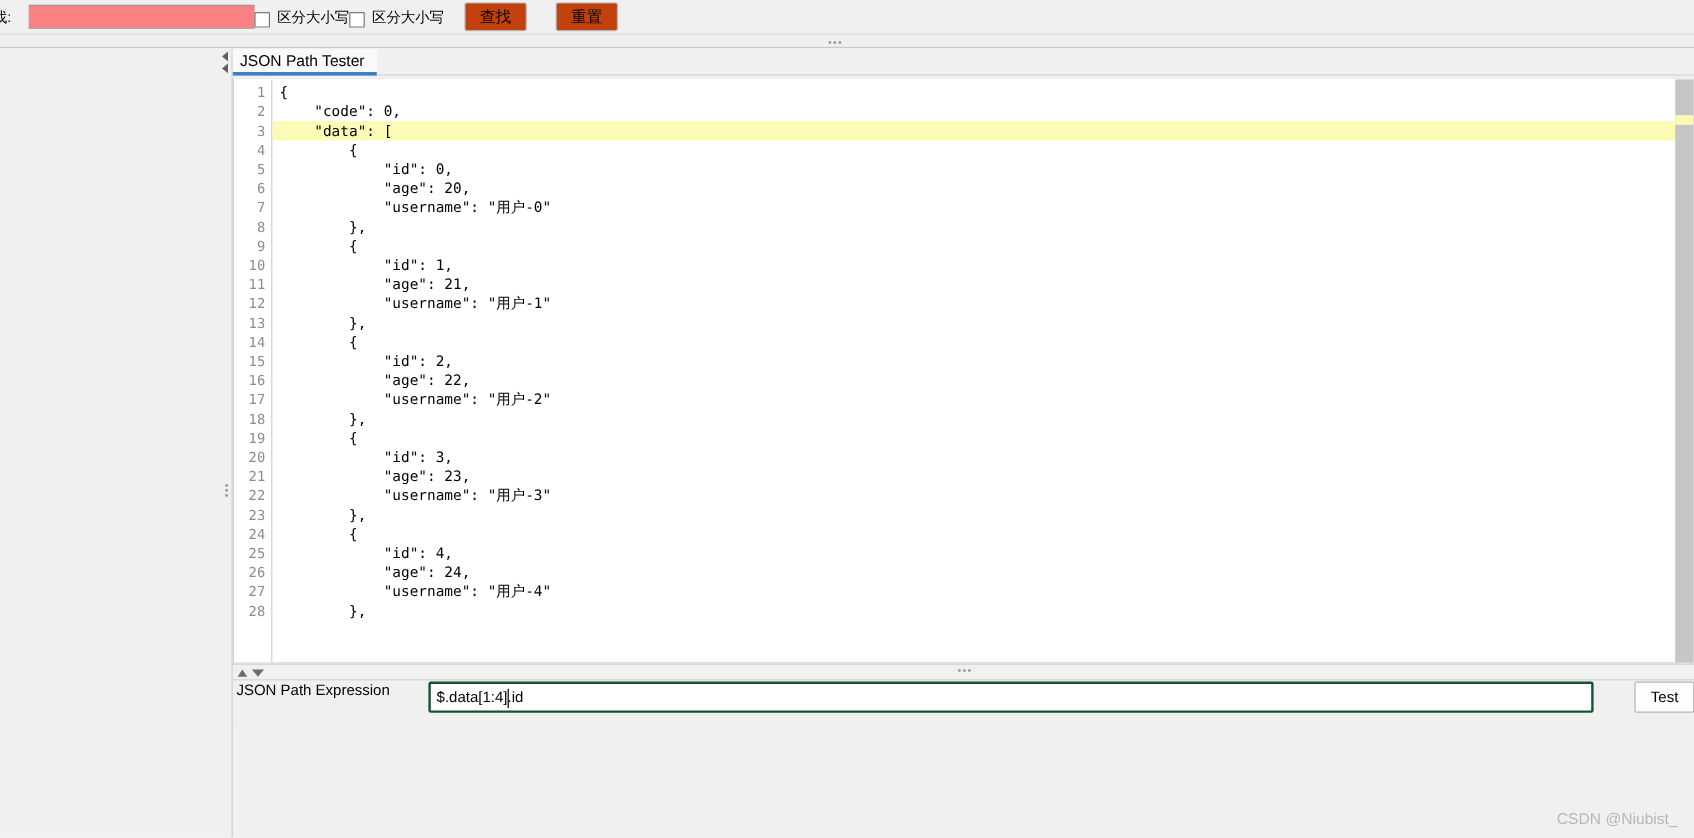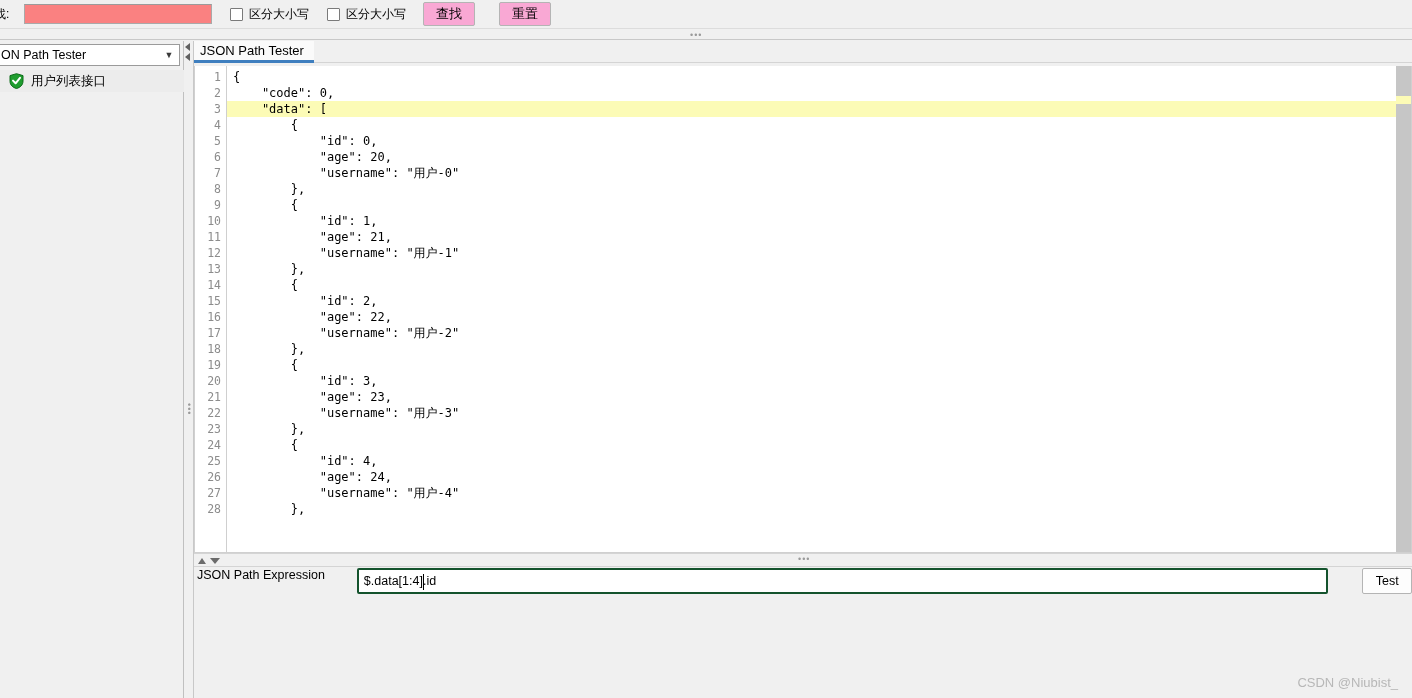--- a/index.html
+++ b/index.html
@@ -30,37 +30,36 @@
     overflow: hidden;
   }
   #search-input {
     width: 188px; height: 20px;
     margin-left: 2px;
     background: #fa8181;
     border: 1px solid #a9a9a9;
     border-top-color: #9b9b9b;
   }
   .cbwrap {
-    display: flex; align-items: center;
-    margin-left: 18px;
+    display: flex; align-items: flex-end;
     white-space: nowrap;
   }
   .checkbox {
     width: 13px; height: 13px;
     background: #fff;
     border: 1px solid #7a7a7a;
     border-radius: 1px;
     margin-right: 6px;
     flex: none;
   }
   .cblabel { font-size: 12px; color: #000; }
   .tbtn {
     height: 24px; min-width: 52px;
     margin-left: 17px;
-    background: #f9a8d4;
+    background: #c2410c;
     border: 1px solid #b4b4b4;
     border-radius: 2px;
     font-size: 13px;
     font-family: "Liberation Sans", "DejaVu Sans", sans-serif;
     color: #000;
     cursor: pointer;
     padding: 0 10px;
     line-height: 22px;
   }
   #btn-reset { margin-left: 24px; }
@@ -354,38 +353,20 @@
     </div>
 
     <button class="tbtn" id="btn-find">查找</button>
     <button class="tbtn" id="btn-reset">重置</button>
   </div>
 
   <div id="h-splitter-top">
     <span class="dots">•••</span>
   </div>
 
-  <div id="left-panel">
-    <span id="left-scroll-up">▾</span>
-
-    <div id="combo">
-      <span id="combo-value">ON Path Tester</span>
-      <span id="combo-arrow">▼</span>
-    </div>
-
-    <div id="tree-item">
-      <span class="shield">
-        <svg width="15" height="16" viewBox="0 0 15 16">
-          <path d="M7.5 0.7 L14 2.6 L14 8.2 C14 12 11 14.6 7.5 15.5 C4 14.6 1 12 1 8.2 L1 2.6 Z" fill="#1f9d2f" stroke="#0c6b19" stroke-width="1"></path>
-          <path d="M4 7.6 L6.6 10.3 L11 4.9" fill="none" stroke="#ffffff" stroke-width="2" stroke-linecap="round" stroke-linejoin="round"></path>
-        </svg>
-      </span>
-      <span id="tree-label">用户列表接口</span>
-    </div>
-  </div>
 
   <div id="v-splitter">
     <span class="vdots">•••</span>
   </div>
 
   <div id="right-panel">
 
     <div id="tabbar">
       <div id="tab-scrollers">
         <span class="tri" id="tri-a"></span>

